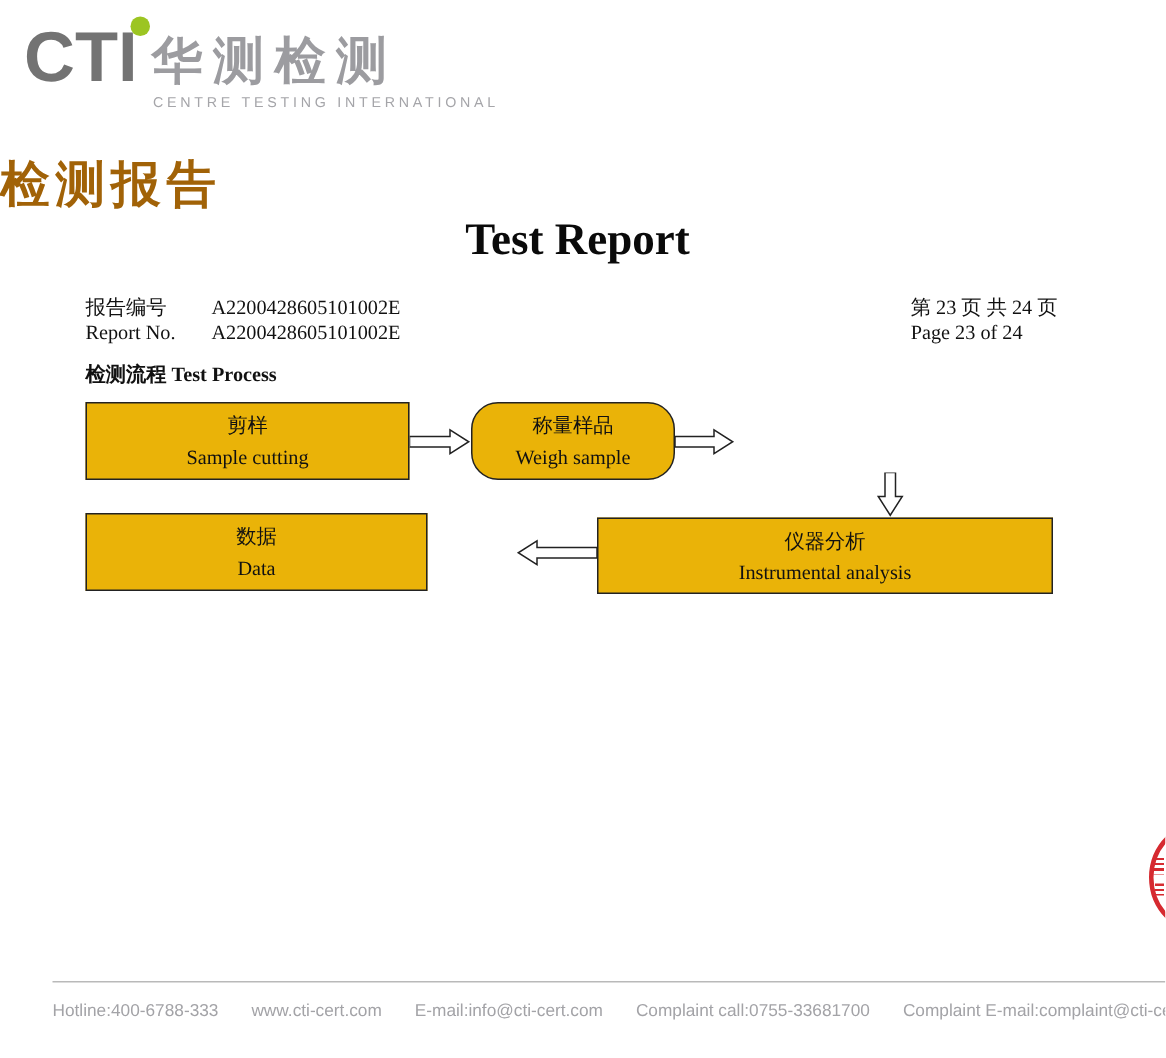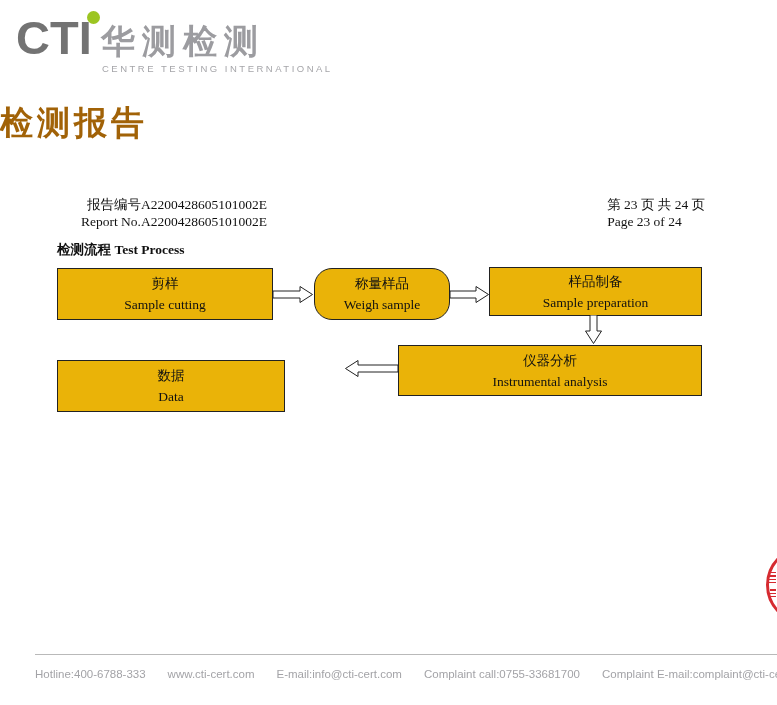--- a/index.html
+++ b/index.html
@@ -36,35 +36,35 @@
     font-size:33px; letter-spacing:4px; color:#a16207;
   }
   .title-en {
     left:0; top:143px; width:770px; text-align:center;
     font-family:"Liberation Serif", serif; font-weight:700; font-size:30px;
     color:#0a0a0a;
   }
 
   
   .meta-left { left:57px; top:197px; font-size:13.5px; line-height:16.5px; }
-  .meta-left .lbl { display:inline-block; width:84px;text-align:right; }
+  .meta-left .lbl { display:inline-block; width:84px; }
   .meta-right { right:72px; top:197px; font-size:13.5px; line-height:16.5px; text-align:left; }
 
   .section-heading { left:57px; top:241px; font-size:13.5px; font-weight:700; }
 
   
   .fbox {
     border:1px solid #222; background:#eab308; box-sizing:border-box;
     display:flex; flex-direction:column; align-items:center; justify-content:center;
     font-size:13.5px; line-height:21px; text-align:center;
   }
   .box1 { left:57px;  top:268px; width:216px; height:52px; }
   .box2 { left:314px; top:268px; width:136px; height:52px;border-radius:18px; }
   .box3 { left:489px; top:267px; width:213px; height:49px; }
-  .box4 { left:57px;  top:360px; width:228px; height:52px; }
+  .box4 { left:57px;  top:342px; width:228px; height:52px; }
   .box5 { left:398px; top:345px; width:304px; height:51px; }
   .arrow svg { display:block; }
   .arr1 { left:273px; top:285px; }
   .arr2 { left:450px; top:285px; }
   .arr3 { left:584px; top:315px; }
   .arr4 { left:344px; top:359px; }
 
   
   .seal-ring {
     left:766px; top:546px; width:78px; height:78px;
@@ -90,20 +90,21 @@
 <body>
 
 <div class="page">
 
   <div class="abs logo-acronym">CTI</div>
   <div class="abs logo-dot"></div>
   <div class="abs logo-cjk">华测检测</div>
   <div class="abs logo-sub">CENTRE TESTING INTERNATIONAL</div>
 
   <div class="abs title-cjk">检测报告</div>
+  <div class="abs title-en">Test Report</div>
 
   <div class="abs meta-left">
     <div>
       <span class="lbl">报告编号</span><span>A2200428605101002E</span>
     </div>
     <div>
       <span class="lbl">Report No.</span><span>A2200428605101002E</span>
     </div>
   </div>
   <div class="abs meta-right">
@@ -123,24 +124,20 @@
       </svg>
   </div>
   <div class="abs fbox box2">
     <span>称量样品</span>
     <span>Weigh sample</span>
   </div>
   <div class="abs arrow arr2">
     <svg width="40" height="19" viewBox="0 0 40 19">
         <polygon points="0,6 26,6 26,1.5 38.5,9.5 26,17.5 26,13 0,13" fill="#ffffff" stroke="#222" stroke-width="1"></polygon>
       </svg>
-  </div>
-  <div class="abs fbox box3">
-    <span>样品制备</span>
-    <span>Sample preparation</span>
   </div>
   <div class="abs arrow arr3">
     <svg width="19" height="30" viewBox="0 0 19 30">
         <polygon points="6,0 6,16 1.5,16 9.5,28.5 17.5,16 13,16 13,0" fill="#ffffff" stroke="#222" stroke-width="1"></polygon>
       </svg>
   </div>
   <div class="abs fbox box4">
     <span>数据</span>
     <span>Data</span>
   </div>

